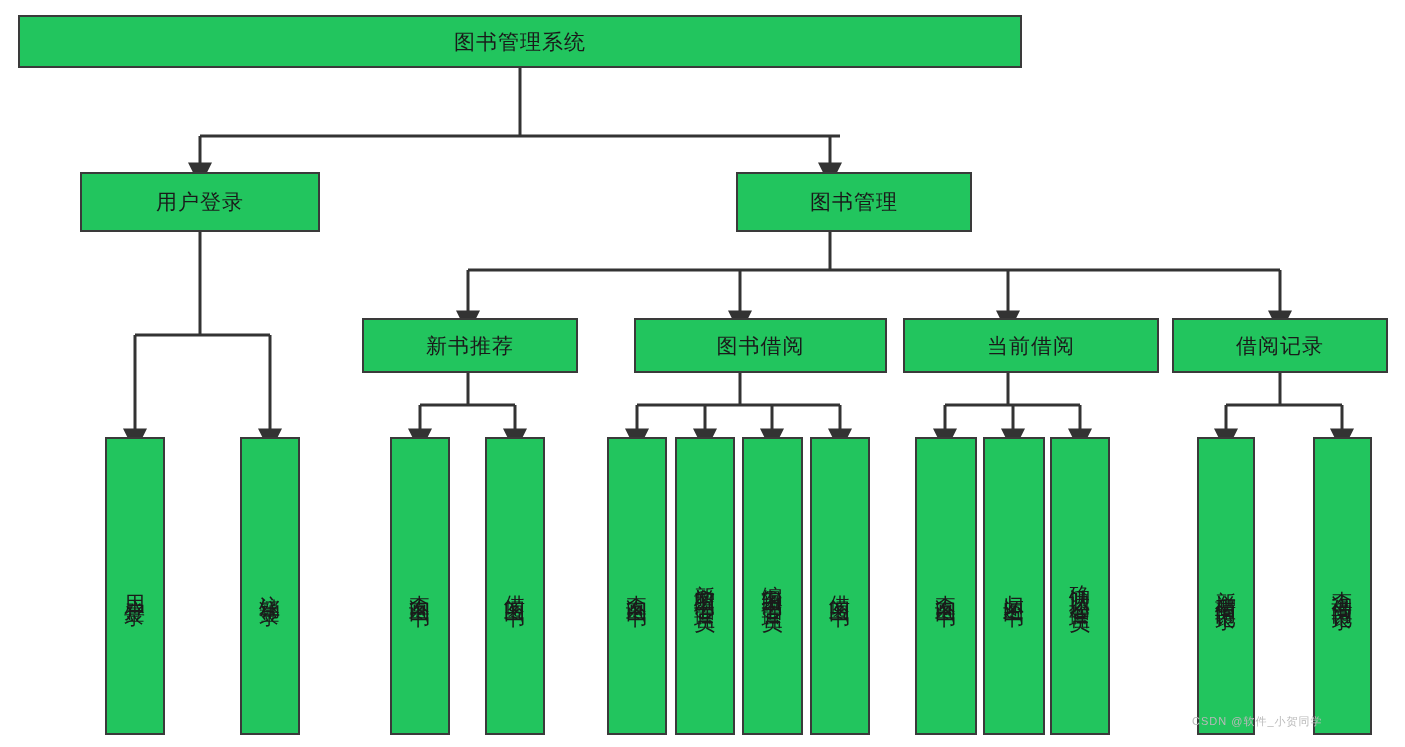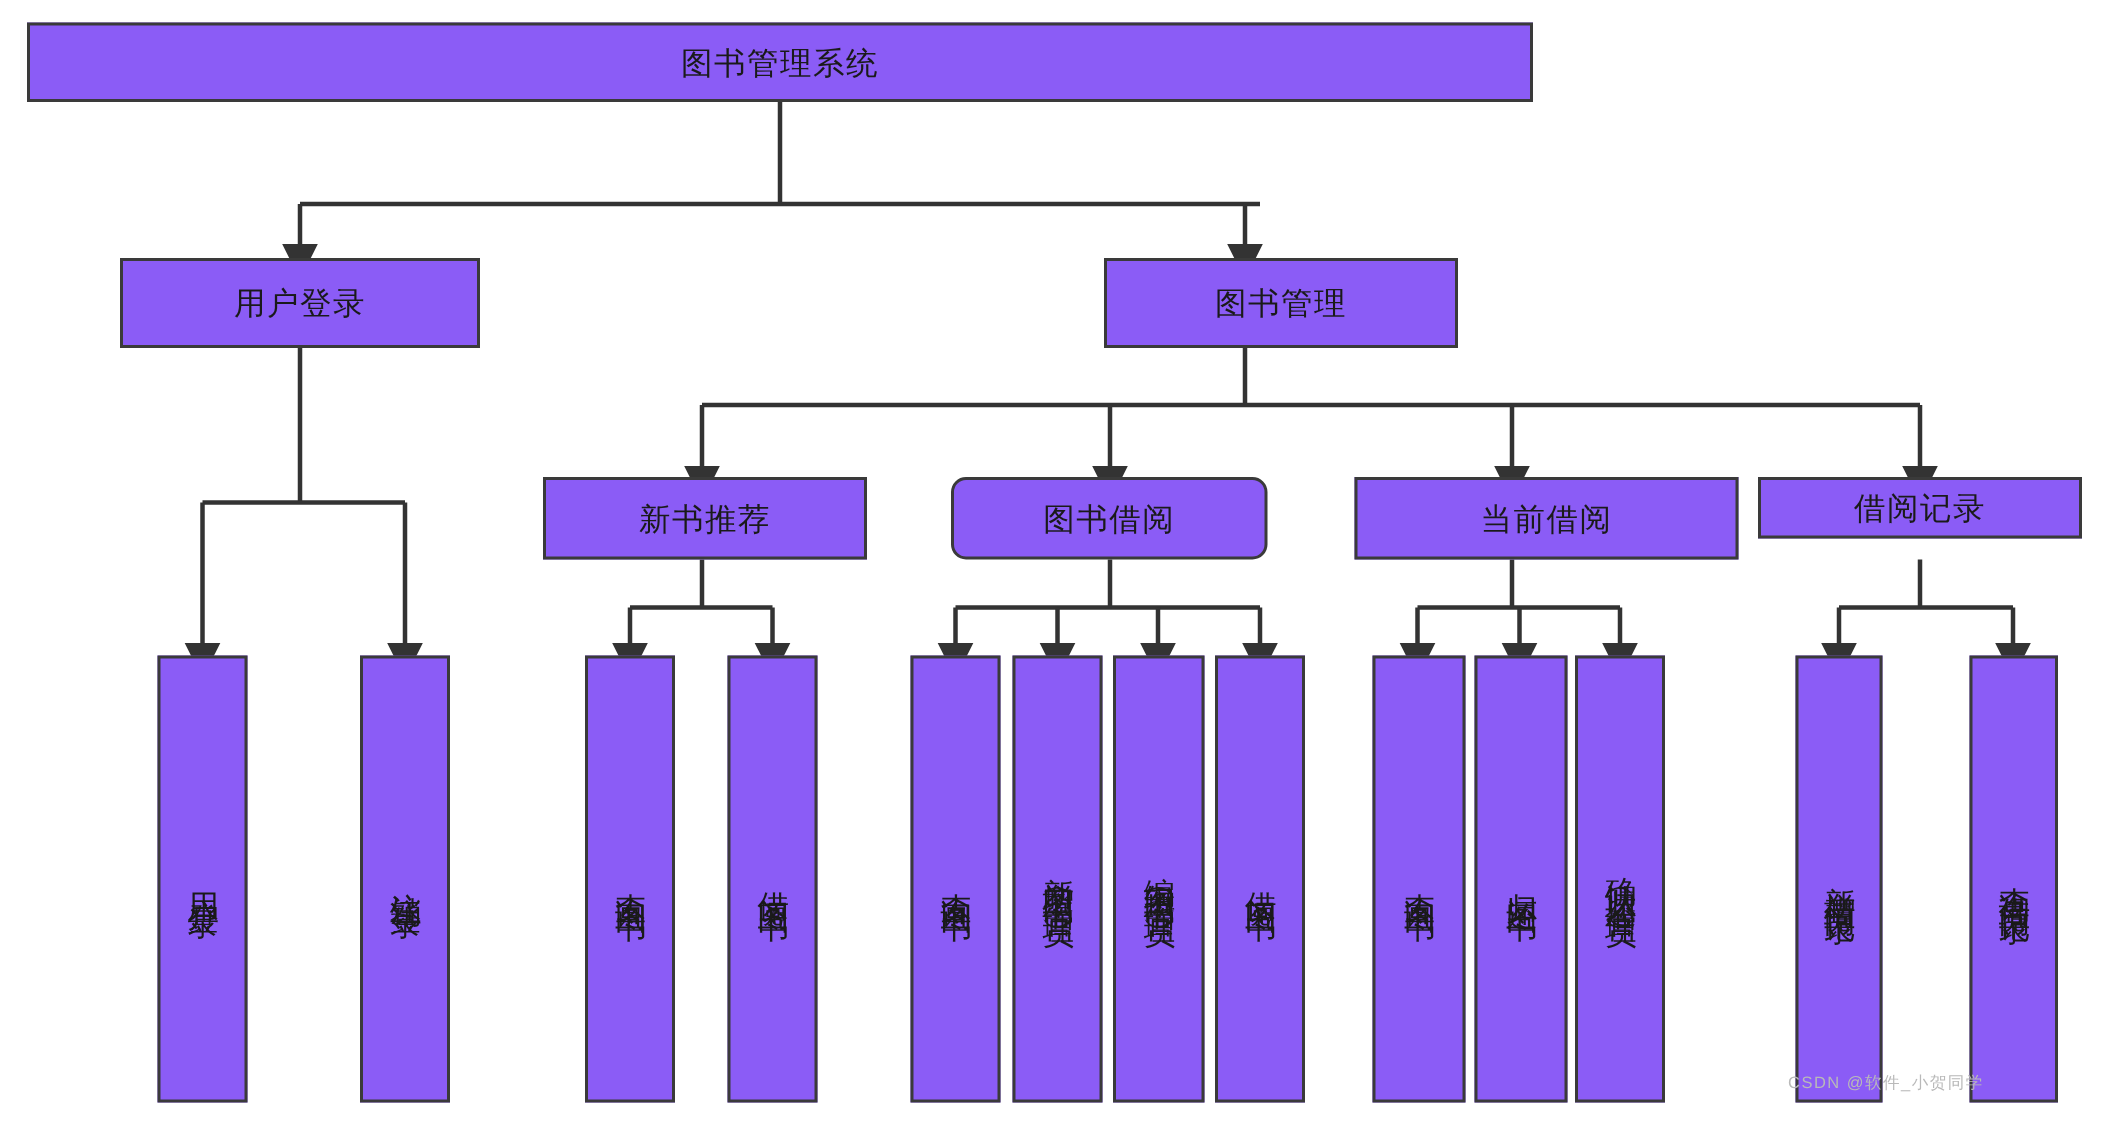--- a/index.html
+++ b/index.html
@@ -1,20 +1,20 @@
 <!DOCTYPE html>
 <html><head>
 <meta charset="utf-8">
 <style>
   html,body{margin:0;padding:0;background:#ffffff;}
   body{width:1405px;height:747px;overflow:hidden;
        font-family:"Liberation Sans","DejaVu Sans",sans-serif;}
   #diagram{position:relative;width:1405px;height:747px;background:#ffffff;}
   svg#edges{position:absolute;left:0;top:0;width:1405px;height:747px;}
-  .node{position:absolute;box-sizing:border-box;background:#8b5cf6;
+  .node{position:absolute;box-sizing:border-box;background:#22c55e;
         border:2px solid #3a3a3a;display:flex;align-items:center;
         justify-content:center;color:#1a1a1a;}
   .node.h{font-size:21px;letter-spacing:1px;}
   .node.v{writing-mode:vertical-rl;text-orientation:upright;
           font-size:21px;letter-spacing:4px;line-height:1;padding:6px 0;}
   .node.v span{writing-mode:vertical-rl;text-orientation:upright;}
   .watermark{position:absolute;color:#b9b9b9;font-size:11px;
              letter-spacing:1px;white-space:nowrap;}
 </style>
 </head>
@@ -79,27 +79,27 @@
   <div class="node h" style="left:80px;top:172px;width:240px;height:60px;">
     <span>用户登录</span>
   </div>
   <div class="node h" style="left:736px;top:172px;width:236px;height:60px;">
     <span>图书管理</span>
   </div>
 
   <div class="node h" style="left:362px;top:318px;width:216px;height:55px;">
     <span>新书推荐</span>
   </div>
-  <div class="node h" style="left:634px;top:318px;width:211px;height:55px;border-radius:10px;">
+  <div class="node h" style="left:634px;top:318px;width:253px;height:55px;">
     <span>图书借阅</span>
   </div>
   <div class="node h" style="left:903px;top:318px;width:256px;height:55px;">
     <span>当前借阅</span>
   </div>
-  <div class="node h" style="left:1172px;top:318px;width:216px;height:41px;">
+  <div class="node h" style="left:1172px;top:318px;width:216px;height:55px;">
     <span>借阅记录</span>
   </div>
 
   <div class="node v" style="left:105px;top:437px;width:60px;height:298px;">
     <span>用户登录</span>
   </div>
   <div class="node v" style="left:240px;top:437px;width:60px;height:298px;">
     <span>注销登录</span>
   </div>
 

